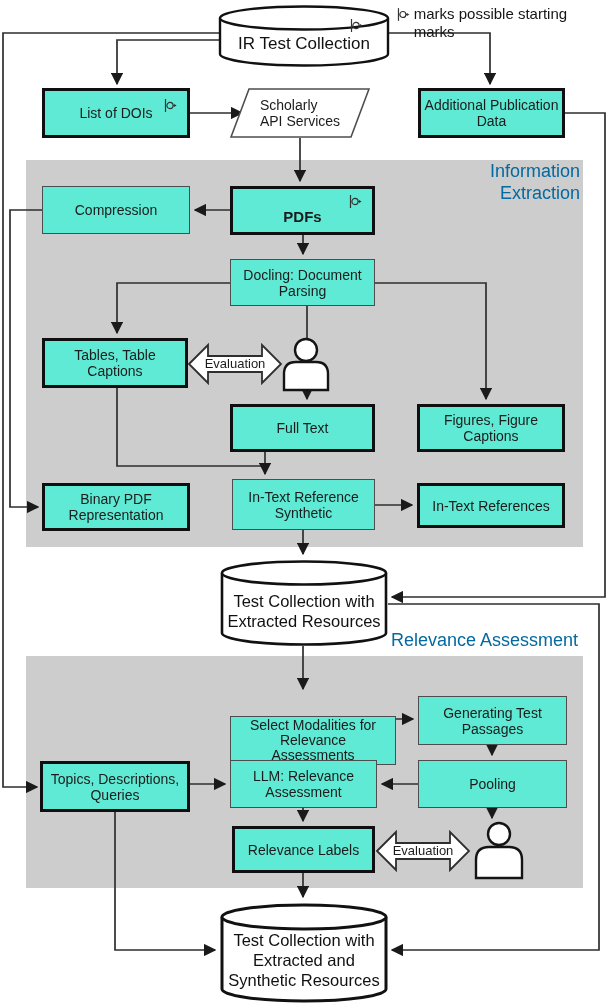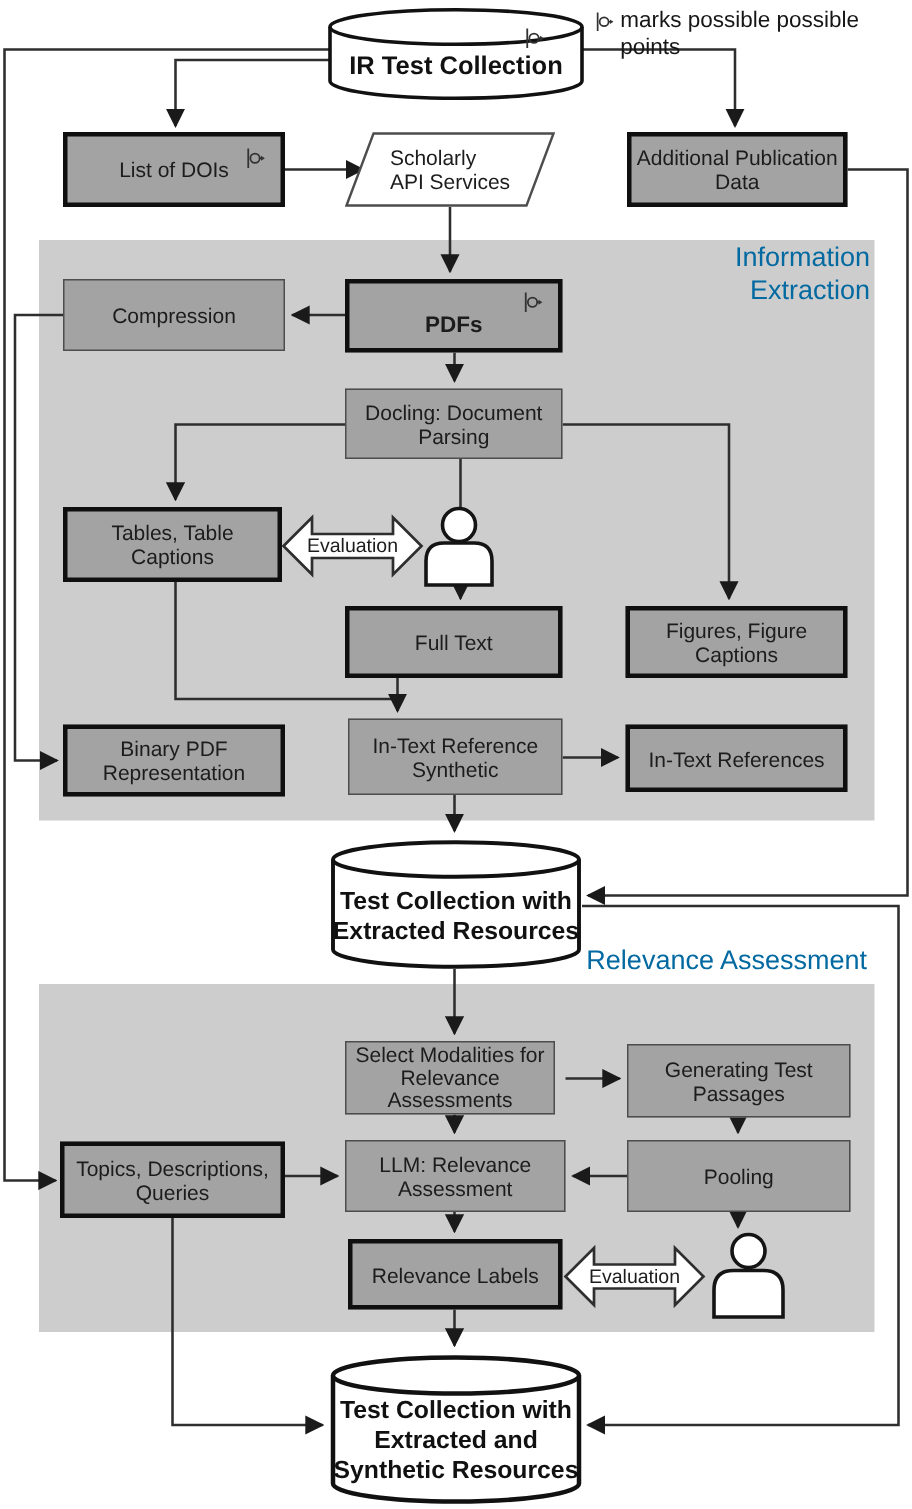--- a/index.html
+++ b/index.html
@@ -6,41 +6,41 @@
   .canvas{
     position:relative;width:608px;height:1006px;background:#ffffff;
     font-family:"Liberation Sans",sans-serif;color:#1a1a1a;overflow:hidden;
   }
   .section{position:absolute;background:#cdcdcd;}
   .section-label{
     position:absolute;font-size:18px;line-height:22px;text-align:right;color:#0369a1;
   }
   .wires{position:absolute;left:0;top:0;width:608px;height:1006px;}
   .node{
-    position:absolute;background:#a3a3a3;display:flex;align-items:center;justify-content:center;
+    position:absolute;background:#5eead4;display:flex;align-items:center;justify-content:center;
     box-sizing:border-box;text-align:center;
   }
   .node.bold{border:3.5px solid #0f0f0f;}
   .node.thin{border:1.6px solid #4d4d4d;}
   .node-label{
     font-size:14px;line-height:16px;white-space:pre-line;color:#1c1c1c;
   }
   .node-label.b{font-weight:bold;font-size:15px;margin-top:13px;}
   .node-wrap{position:absolute;}
   .node-wrap svg{position:absolute;left:0;top:0;}
   .node-wrap .node-label{
     position:absolute;left:0;top:0;width:100%;height:100%;
     display:flex;align-items:center;justify-content:center;
   }
   .cyl{position:absolute;}
   .cyl svg{position:absolute;left:0;top:0;}
   .cyl-label{
     position:absolute;left:0;top:0;width:100%;height:100%;box-sizing:border-box;
     display:flex;align-items:center;justify-content:center;text-align:center;
-    font-weight:bold;font-size:16.5px;line-height:20px;white-space:pre-line;color:#111;
+    font-weight:normal;font-size:16.5px;line-height:20px;white-space:pre-line;color:#111;
   }
   .sp{position:absolute;width:13px;height:15px;}
   .legend{position:absolute;left:397px;top:5px;display:flex;align-items:flex-start;}
   .legend .sp{position:relative;margin-top:2px;}
   .legend-text{font-size:15px;line-height:18px;color:#161616;margin-left:4px;}
   .eval-label{
     position:absolute;width:84px;text-align:center;font-size:13px;line-height:14px;color:#1c1c1c;
   }
 </style>
 </head>
@@ -112,21 +112,21 @@
 
   <div class="legend">
     <svg class="sp" viewBox="0 0 13 15">
       <g stroke="#333" stroke-width="1.2" fill="none">
         <line x1="1.5" y1="1" x2="1.5" y2="14"></line>
         <circle cx="6" cy="7.5" r="3.1"></circle>
         <line x1="9.1" y1="7.5" x2="11" y2="7.5"></line>
       </g>
       <polygon points="10,5.9 12.6,7.5 10,9.1" fill="#333"></polygon>
     </svg>
-    <span class="legend-text">marks possible possible points</span>
+    <span class="legend-text">marks possible starting marks</span>
   </div>
 
   <div class="cyl" style="left:218px;top:5px;width:172px;height:62px">
     <svg width="172" height="62" viewBox="0 0 172 62">
       <path d="M 2 13 L 2 49 A 84 11.5 0 0 0 170 49 L 170 13" fill="#fff" stroke="#111" stroke-width="2.4"></path>
       <ellipse cx="86" cy="13" rx="84" ry="11.5" fill="#fff" stroke="#111" stroke-width="2.4"></ellipse>
     </svg>
     <svg class="sp" style="left:132px;top:13px" viewBox="0 0 13 15">
       <g stroke="#333" stroke-width="1.2" fill="none">
         <line x1="1.5" y1="1" x2="1.5" y2="14"></line>
@@ -214,21 +214,21 @@
 
   <div class="cyl" style="left:220px;top:560px;width:168px;height:86px">
     <svg width="168" height="86" viewBox="0 0 168 86">
       <path d="M 2 13 L 2 73 A 82 11.5 0 0 0 166 73 L 166 13" fill="#fff" stroke="#111" stroke-width="2.6"></path>
       <ellipse cx="84" cy="13" rx="82" ry="11.5" fill="#fff" stroke="#111" stroke-width="2.6"></ellipse>
     </svg>
     <div class="cyl-label" style="padding-top:16px;">Test Collection with
 Extracted Resources</div>
   </div>
 
-  <div class="node thin" style="left:230px;top:694px;width:140px;height:49px">
+  <div class="node thin" style="left:230px;top:716px;width:166px;height:49px">
     <span class="node-label" style="line-height:15px;">Select Modalities for
 Relevance
 Assessments</span>
   </div>
 
   <div class="node thin" style="left:418px;top:696px;width:149px;height:49px">
     <span class="node-label">Generating Test
 Passages</span>
   </div>
 

